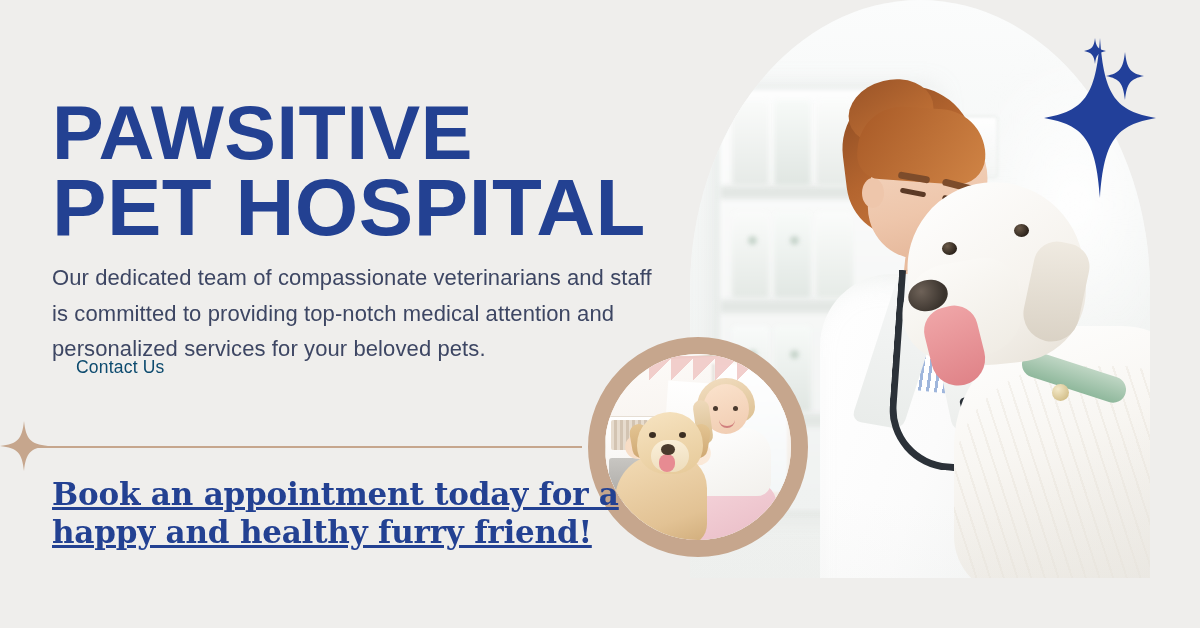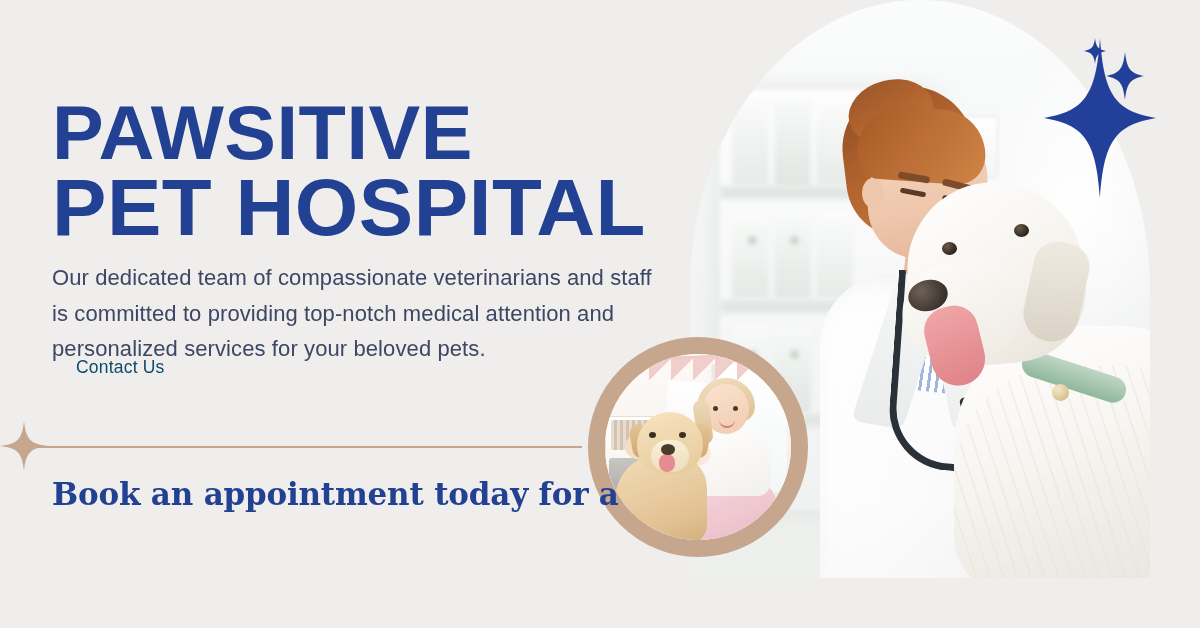--- a/index.html
+++ b/index.html
@@ -484,21 +484,21 @@
     position: absolute;
     left: 52px; top: 476px;
     width: 560px;
     color: #234192;
     font-family: "DejaVu Serif", "Liberation Serif", serif;
     font-weight: 700;
     font-size: 31px;
     line-height: 1.22;
     letter-spacing: -0.2px;
   }
-  .tagline .t1, .tagline .t2 { display: block; white-space: nowrap; }
+  .tagline .t1, .tagline .t2 { display: block; white-space: nowrap; text-decoration: underline; }
 
   
   .blue-star { position: absolute; color: #22409a; }
   .star-big   { left: 1044px; top: 38px;  width: 112px; height: 160px; }
   .star-mid   { left: 1106px; top: 52px;  width: 38px;  height: 48px; }
   .star-small { left: 1084px; top: 38px;  width: 22px;  height: 26px; }
 </style>
 </head>
 <body>
 
@@ -619,20 +619,21 @@
 
   <div class="divider"></div>
   <div class="tan-star">
     <svg viewBox="0 0 48 50" width="48" height="50" aria-hidden="true">
       <path d="M24 0 C26 18 30 23 48 25 C30 27 26 32 24 50 C22 32 18 27 0 25 C18 23 22 18 24 0 Z" fill="currentColor"></path>
     </svg>
   </div>
 
   <div class="tagline">
     <span class="t1">Book an appointment today for a</span>
+    <span class="t2">happy and healthy furry friend!</span>
   </div>
 
   <div class="blue-star star-big">
     <svg viewBox="0 0 112 160" width="112" height="160" aria-hidden="true">
       <path d="M56 0 C60 58 72 73 112 80 C72 87 60 102 56 160 C52 102 40 87 0 80 C40 73 52 58 56 0 Z" fill="currentColor"></path>
     </svg>
   </div>
   <div class="blue-star star-mid">
     <svg viewBox="0 0 38 48" width="38" height="48" aria-hidden="true">
       <path d="M19 0 C21 17 24 21 38 24 C24 27 21 31 19 48 C17 31 14 27 0 24 C14 21 17 17 19 0 Z" fill="currentColor"></path>

